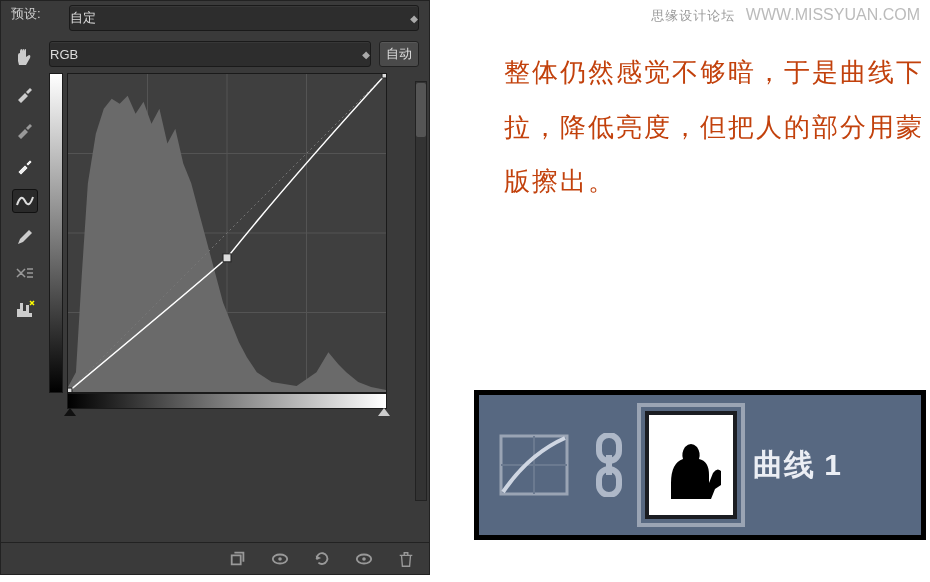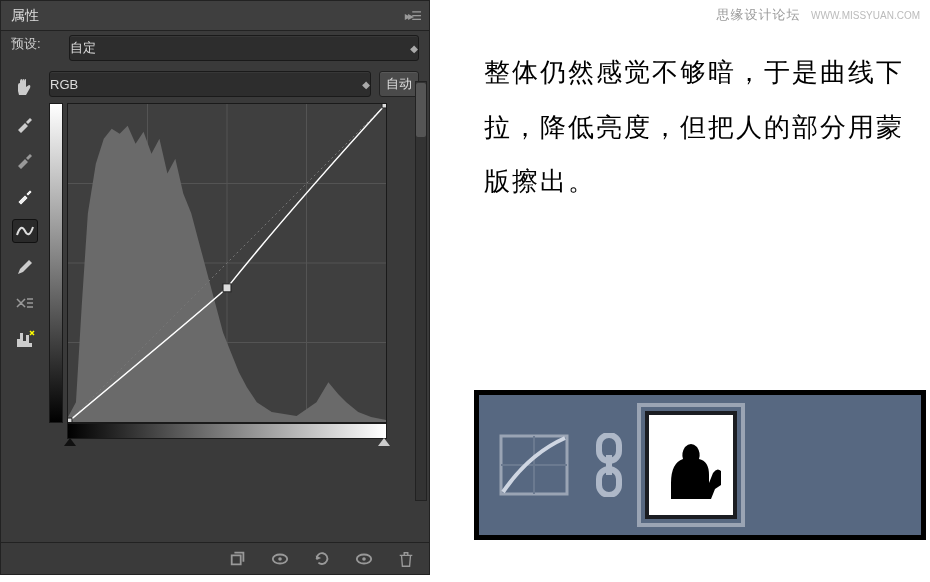--- a/index.html
+++ b/index.html
@@ -1,19 +1,19 @@
 <!DOCTYPE html>
 <html><head>
 <meta charset="utf-8">
 <style>
   * { box-sizing: border-box; margin: 0; padding: 0; }
   body { width: 930px; height: 582px; background: #fff; font-family: "Microsoft YaHei", sans-serif; position: relative; }
 
   .watermark { position: absolute; top: 6px; right: 10px; font-size: 13px; color: #999; letter-spacing: 1px; }
-  .watermark .url { font-size: 10px; color: #bbb; margin-left: 6px; letter-spacing: 0; text-align: center; }
+  .watermark .url { font-size: 16px; color: #bbb; margin-left: 6px; letter-spacing: 0; text-align: center; }
 
   .panel { position: absolute; left: 0; top: 0; width: 430px; height: 575px; background: #3a3a3a; border: 1px solid #222; }
   .panel-header { height: 30px; background: #3f3f3f; display: flex; align-items: center; padding: 0 10px; color: #ddd; font-size: 14px; border-bottom: 1px solid #222; }
   .panel-header .menu-icon { margin-left: auto; color: #999; font-size: 12px; letter-spacing: -3px; }
 
   .adj-title-row { height: 34px; display: flex; align-items: center; padding: 0 10px; gap: 8px; color: #ddd; font-size: 14px; }
   .adj-icon { width: 28px; height: 22px; background: #555; border: 1px solid #222; display: flex; align-items: center; justify-content: center; }
   .mask-thumb { width: 22px; height: 20px; background: #eee; border: 1px solid #111; border-radius: 50%; }
 
   .preset-row { display: flex; align-items: flex-start; gap: 18px; padding: 4px 10px; color: #ccc; font-size: 13px; }
@@ -44,43 +44,39 @@
   .grad-h .slider-white { position:absolute; right:-4px; top:14px; width:0;height:0;border-left:6px solid transparent;border-right:6px solid transparent;border-bottom:8px solid #ccc; }
   .grad-v { position: absolute; left: -18px; top: 0; width: 14px; height: 320px; background: linear-gradient(to top,#000,#fff); border: 1px solid #1a1a1a; }
 
   .scrollbar { position: absolute; right: 2px; top: 80px; width: 12px; height: 420px; background: #333; border: 1px solid #222; }
   .scrollbar .thumb { width: 10px; height: 54px; background: #555; margin: 1px auto; border-radius: 2px; }
 
   .footer { position: absolute; left: 0; bottom: 0; width: 100%; height: 32px; background: #3a3a3a; border-top: 1px solid #222; display: flex; align-items: center; justify-content: flex-end; gap: 20px; padding: 0 12px; }
   .footer .fi { width: 22px; height: 20px; color: #999; display:flex;align-items:center;justify-content:center; }
   .footer svg { width: 18px; height: 18px; }
 
-  .description { position: absolute; left: 484px; top: 45px; width: 420px; font-size: 26px; line-height: 2.1; color: #000000; letter-spacing: 2px; }
+  .description { position: absolute; left: 504px; top: 45px; width: 420px; font-size: 26px; line-height: 2.1; color: #c2410c; letter-spacing: 2px; }
 
   .layer-strip { position: absolute; left: 474px; top: 390px; width: 452px; height: 150px; background: #576881; border: 5px solid #000; display: flex; align-items: center; gap: 20px; padding: 0 20px; }
   .strip-curves-icon { width: 70px; height: 62px; }
   .strip-link-icon { width: 40px; height: 64px; }
   .strip-mask { width: 84px; height: 100px; background: #fff; outline: 4px solid #1b1d22; position: relative; }
   .strip-mask::before { content:""; position:absolute; inset:-12px; border:4px solid #9aa4b4; }
   .strip-mask svg { width: 100%; height: 100%; }
   .strip-label { color: #ebeef4; font-size: 30px; font-weight: 700; letter-spacing: 1px; }
 </style>
 </head>
 <body>
 
 <div class="watermark">
   <span>思缘设计论坛</span>
   <span class="url">WWW.MISSYUAN.COM</span>
 </div>
 
 <div class="panel">
-  <div class="panel-header">
-    <span>属性</span>
-    <span class="menu-icon">▸▸ ☰</span>
-  </div>
 
 
   <div class="preset-row">
     <label>预设:</label>
     <div class="select">
       <span>自定</span>
       <span class="caret">◆</span>
     </div>
   </div>
 
@@ -216,13 +212,14 @@
   <svg class="strip-link-icon" viewBox="0 0 40 64">
     <rect x="10" y="2" width="20" height="26" rx="10" fill="none" stroke="#aeb8c8" stroke-width="6"></rect>
     <rect x="10" y="36" width="20" height="26" rx="10" fill="none" stroke="#aeb8c8" stroke-width="6"></rect>
     <rect x="17" y="22" width="6" height="20" fill="#aeb8c8"></rect>
   </svg>
   <div class="strip-mask">
     <svg viewBox="0 0 84 100">
       <path d="M22 68 Q22 48 34 44 Q32 38 36 32 Q42 26 48 32 Q52 38 50 44 Q60 46 60 60 L60 68 L64 58 Q68 52 72 56 L72 70 L66 74 L62 84 L22 84 Z" fill="#000"></path>
     </svg>
   </div>
+  <div class="strip-label">曲线 1</div>
 </div>
 
 </body></html>

